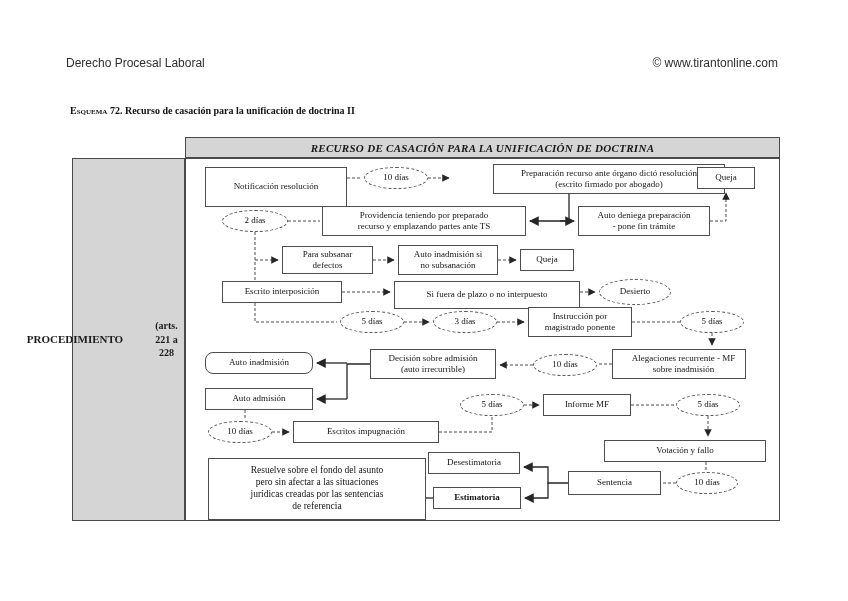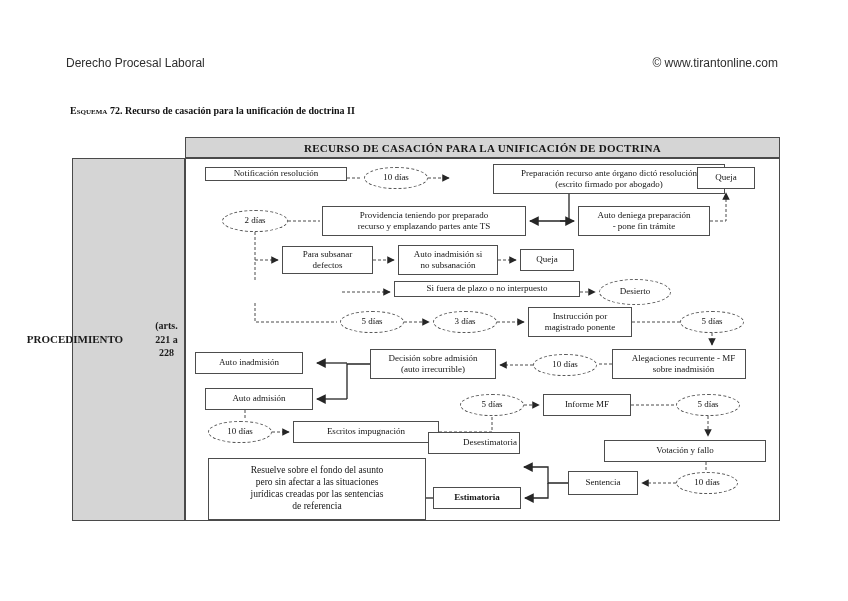--- a/index.html
+++ b/index.html
@@ -6,21 +6,21 @@
   .page{position:relative;width:848px;height:601px;background:#ffffff;overflow:hidden;
         font-family:"Liberation Serif",serif;color:#1b1b1b;}
   .hdr{position:absolute;top:56px;font-family:"Liberation Sans",sans-serif;
        font-size:12px;color:#2e2e2e;}
   .hdr-left{left:66px;}
   .hdr-right{right:70px;}
   .fig-title{position:absolute;left:70px;top:105px;font-size:10px;font-weight:bold;color:#111;}
   .fig-title .sc{font-variant:small-caps;}
   .banner{position:absolute;left:185px;top:137px;width:595px;height:21px;background:#d5d5d5;
           border:1.3px solid #4a4a4a;box-sizing:border-box;display:flex;align-items:center;
-          justify-content:center;font-size:11px;font-weight:bold;letter-spacing:.3px;color:#161616;}
+          justify-content:center;font-size:11px;font-weight:bold;letter-spacing:.3px;color:#161616;font-style:italic;}
   .sidebar{position:absolute;left:72px;top:158px;width:113px;height:363px;background:#d5d5d5;
            border:1.3px solid #4a4a4a;box-sizing:border-box;display:flex;flex-direction:row;
            align-items:center;justify-content:center;text-align:center;line-height:1.35;}
   .sidebar .t1{font-size:11px;font-weight:bold;}
   .sidebar .t2{font-size:10px;font-weight:bold;margin-left:32px;}
   .flow{position:absolute;left:185px;top:158px;width:595px;height:363px;background:#ffffff;
         border:1.3px solid #4a4a4a;box-sizing:border-box;}
   .box,.ell{position:absolute;background:#ffffff;box-sizing:border-box;display:flex;
             flex-direction:column;align-items:center;justify-content:center;text-align:center;
             font-size:9px;line-height:1.25;color:#141414;padding:1px 2px;}
@@ -90,21 +90,21 @@
       <path class="solid" d="M560,221 H574" marker-end="url(#ah)"></path>
       <path class="solid" d="M370,364 H347 V399"></path>
       <path class="solid" d="M347,363 H317" marker-end="url(#ah)"></path>
       <path class="solid" d="M347,399 H317" marker-end="url(#ah)"></path>
       <path class="solid" d="M568,483 H548 V467 H524" marker-end="url(#ah)"></path>
       <path class="solid" d="M548,483 V498 H525" marker-end="url(#ah)"></path>
       <path class="solid" d="M433,498 H402" marker-end="url(#ah)"></path>
     </g>
   </svg>
 
-  <div class="box" style="left:205px;top:167px;width:142px;height:14px;">
+  <div class="box" style="left:205px;top:167px;width:142px;height:40px;">
       <span>Notificación resolución</span>
     </div>
   <div class="ell" style="left:364px;top:167px;width:64px;height:22px;">
       <span>10 días</span>
     </div>
   <div class="box" style="left:453px;top:164px;width:232px;height:30px;margin-left:40px;">
     <span>Preparación recurso ante órgano dictó resolución</span>
     <span>(escrito firmado por abogado)</span>
   </div>
   <div class="box" style="left:697px;top:167px;width:58px;height:22px;">
@@ -128,42 +128,45 @@
     <span>defectos</span>
   </div>
   <div class="box" style="left:398px;top:245px;width:100px;height:30px;">
     <span>Auto inadmisión si</span>
     <span>no subsanación</span>
   </div>
   <div class="box" style="left:520px;top:249px;width:54px;height:22px;">
       <span>Queja</span>
     </div>
 
-  <div class="box" style="left:394px;top:281px;width:186px;height:16px;text-align:right;">
+  <div class="box" style="left:222px;top:281px;width:120px;height:22px;">
+      <span>Escrito interposición</span>
+    </div>
+  <div class="box" style="left:394px;top:281px;width:186px;height:28px;text-align:right;">
       <span>Si fuera de plazo o no interpuesto</span>
     </div>
   <div class="ell" style="left:599px;top:279px;width:72px;height:26px;">
       <span>Desierto</span>
     </div>
 
   <div class="ell" style="left:340px;top:311px;width:64px;height:22px;">
       <span>5 días</span>
     </div>
   <div class="ell" style="left:433px;top:311px;width:64px;height:22px;">
       <span>3 días</span>
     </div>
   <div class="box" style="left:528px;top:307px;width:104px;height:30px;">
     <span>Instrucción por</span>
     <span>magistrado ponente</span>
   </div>
   <div class="ell" style="left:680px;top:311px;width:64px;height:22px;">
       <span>5 días</span>
     </div>
 
-  <div class="box" style="left:195px;top:352px;width:108px;height:22px;">
+  <div class="box" style="left:205px;top:352px;width:108px;height:22px;border-radius:8px;">
       <span>Auto inadmisión</span>
     </div>
   <div class="box" style="left:370px;top:349px;width:126px;height:30px;">
     <span>Decisión sobre admisión</span>
     <span>(auto irrecurrible)</span>
   </div>
   <div class="ell" style="left:533px;top:354px;width:64px;height:22px;">
       <span>10 días</span>
     </div>
   <div class="box" style="left:612px;top:349px;width:134px;height:30px;padding-left:11px;">
@@ -188,24 +191,24 @@
       <span>10 días</span>
     </div>
   <div class="box" style="left:293px;top:421px;width:146px;height:22px;">
       <span>Escritos impugnación</span>
     </div>
 
   <div class="box" style="left:604px;top:440px;width:162px;height:22px;">
       <span>Votación y fallo</span>
     </div>
 
-  <div class="box" style="left:428px;top:432px;width:92px;height:22px;align-items:flex-end;">
+  <div class="box" style="left:428px;top:452px;width:92px;height:22px;">
       <span>Desestimatoria</span>
     </div>
-  <div class="box" style="left:568px;top:471px;width:70px;height:24px;">
+  <div class="box" style="left:568px;top:471px;width:93px;height:24px;">
       <span>Sentencia</span>
     </div>
   <div class="ell" style="left:676px;top:472px;width:62px;height:22px;">
       <span>10 días</span>
     </div>
   <div class="box" style="left:433px;top:487px;width:88px;height:22px;font-weight:bold;">
       <span>Estimatoria</span>
     </div>
 
   <div class="box big" style="left:208px;top:458px;width:218px;height:62px;">

